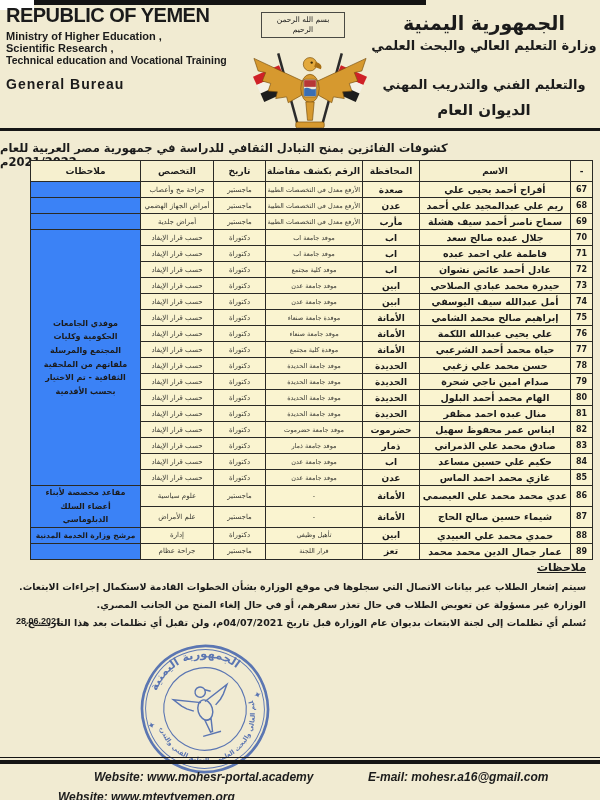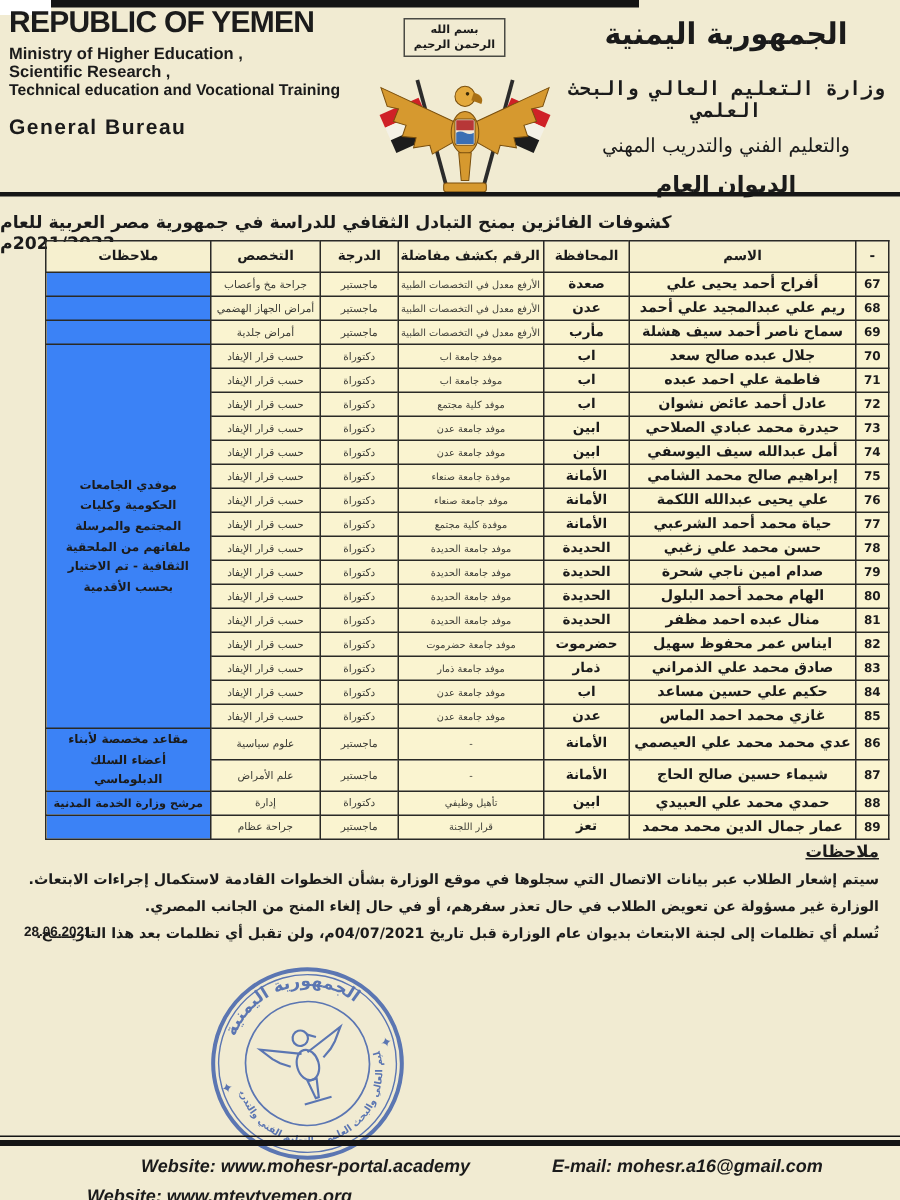--- a/index.html
+++ b/index.html
@@ -15,28 +15,28 @@
 
   
   .hdr-en { position:absolute; left:6px; top:4px; width:232px; text-align:left; font-family:"Liberation Sans", sans-serif; }
   .hdr-en .t1 { font-size:20px; font-weight:bold; letter-spacing:-0.5px; }
   .hdr-en .t2 { font-size:11px; font-weight:bold; margin-top:3px; }
   .hdr-en .t3 { font-size:11px; font-weight:bold; }
   .hdr-en .t4 { font-size:10.5px; font-weight:bold; }
   .hdr-en .t5 { font-size:14px; font-weight:bold; margin-top:10px; letter-spacing:1px; }
 
   .hdr-emblem { position:absolute; left:238px; top:12px; width:130px; text-align:center; }
-  .bismillah { display:inline-block; border:1px solid #4a4a44; padding:2px 4px; width:68px;
-               font-size:7.5px; font-weight:bold; line-height:1.35; direction:rtl; background:transparent; }
+  .bismillah { display:inline-block; border:1px solid #4a4a44; padding:2px 4px; width:84px;
+               font-size:7.5px; font-weight:normal; line-height:1.35; direction:rtl; background:transparent; }
   .eagle-wrap { margin-top:2px; }
 
   .hdr-ar { position:absolute; right:0px; top:12px; width:232px; text-align:center; direction:rtl; }
   .hdr-ar .c1 { font-size:19px; font-weight:bold; transform:scaleY(1.05); }
-  .hdr-ar .c2 { font-size:13px; font-weight:bold; margin-top:18px;font-family:Liberation Mono, monospace; }
-  .hdr-ar .c3 { font-size:13px; font-weight:normal; margin-top:8px; }
+  .hdr-ar .c2 { font-size:13px; font-weight:bold; margin-top:4px; }
+  .hdr-ar .c3 { font-size:13px; font-weight:bold; margin-top:24px; }
   .hdr-ar .c4 { font-size:15px; font-weight:bold; margin-top:9px; }
 
   .hdr-rule { position:absolute; left:0; top:128px; width:600px; height:3px; background:#161616; }
 
   
   .doc-title { position:absolute; left:0; top:141px; width:504px; text-align:left;
                direction:rtl; font-size:11.5px; font-weight:bold; }
 
   
   .tbl-wrap { position:absolute; left:30px; top:160px; }
@@ -152,21 +152,21 @@
           <col style="width:52px">
           <col style="width:73px">
           <col style="width:110px">
       </colgroup>
       <thead>
         <tr>
           <th>-</th>
           <th>الاسم</th>
           <th>المحافظة</th>
           <th>الرقم بكشف مفاضلة المحافظة</th>
-          <th>الدرجة</th>
+          <th>تاريخ</th>
           <th>التخصص</th>
           <th>ملاحظات</th>
         </tr>
       </thead>
       <tbody>
           <tr>
             <td class="col-no">67</td>
             <td class="col-name">أفراح أحمد يحيى علي</td>
             <td class="col-gov">صعدة</td>
             <td class="col-rank">الأرفع معدل في التخصصات الطبية</td>

